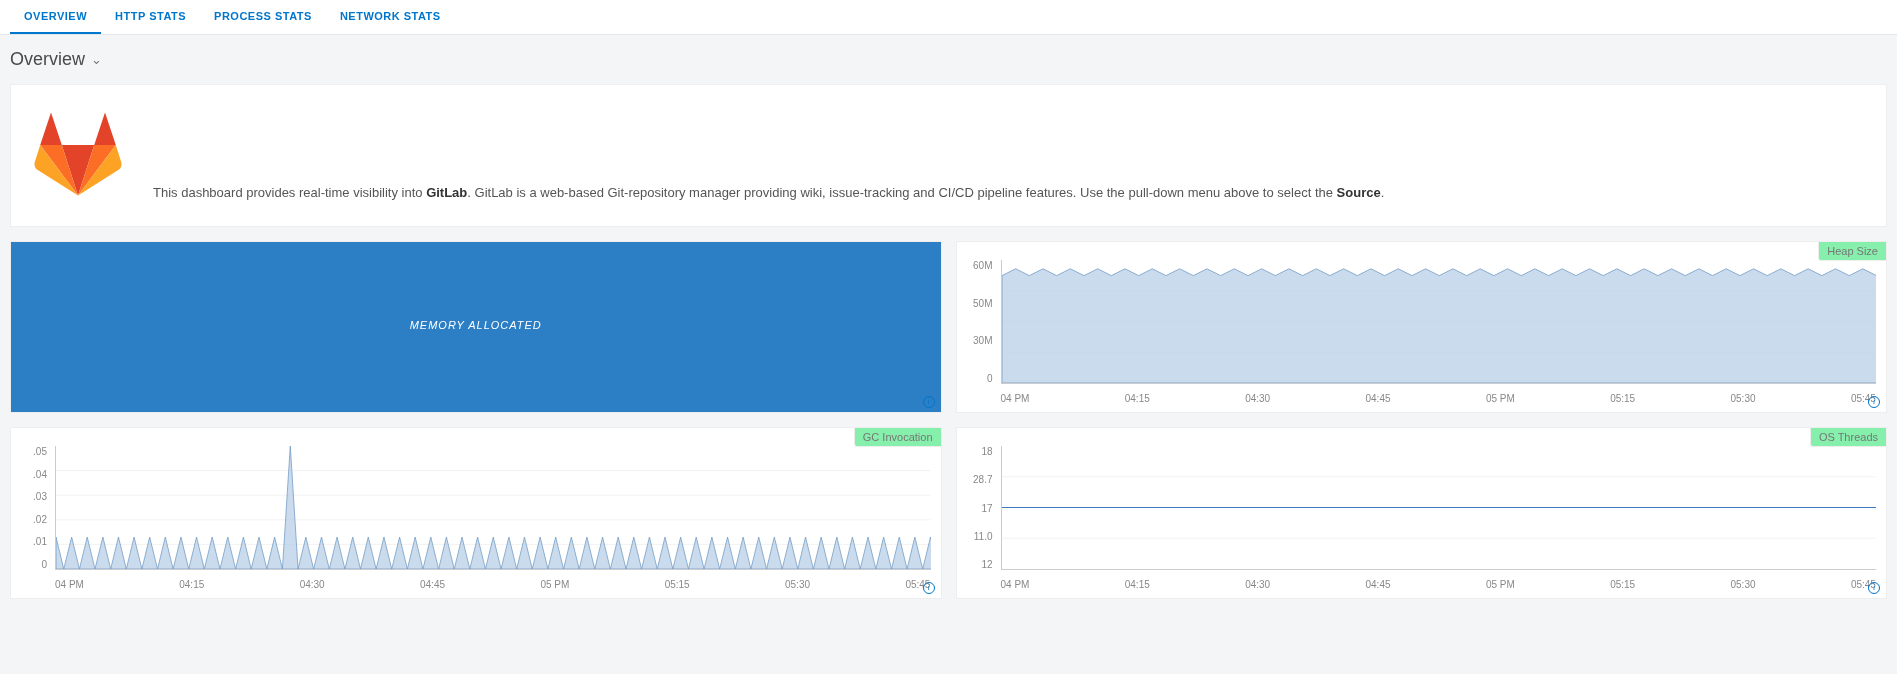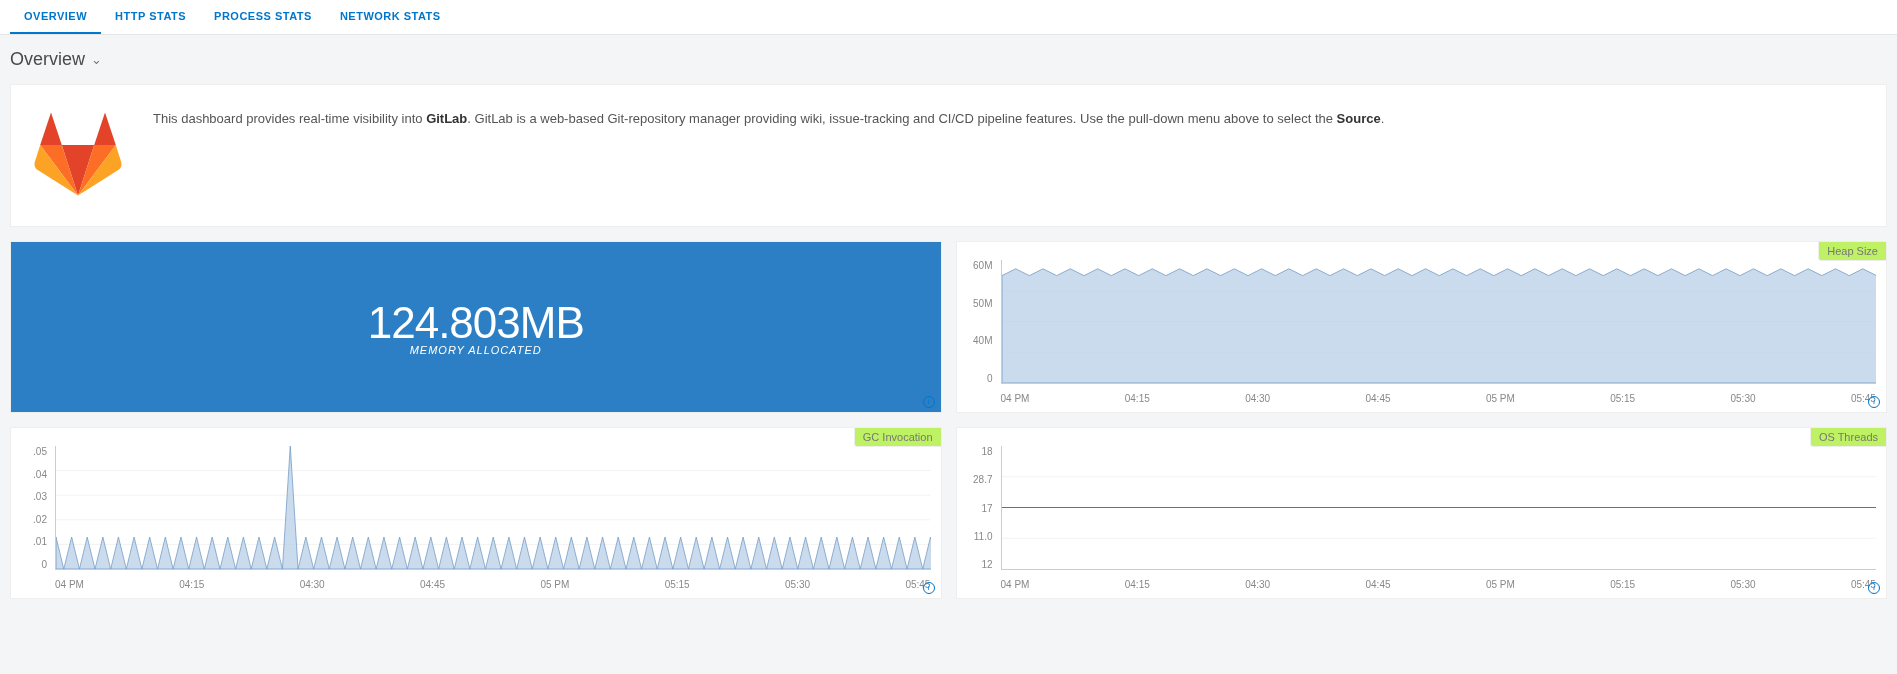--- a/index.html
+++ b/index.html
@@ -6,28 +6,28 @@
 body { font-family: -apple-system, BlinkMacSystemFont, "Segoe UI", Helvetica, Arial, sans-serif; background: #f4f5f6; color: #555; font-size: 13px; }
 
 .tabbar { background: #fff; border-bottom: 1px solid #e6e6e6; display: flex; padding: 0 10px; }
 .tabbar .tab { padding: 10px 14px; font-size: 11px; font-weight: 600; letter-spacing: .5px; color: #0076cc; text-transform: uppercase; cursor: pointer; }
 .tabbar .tab.active { border-bottom: 2px solid #0076cc; }
 
 .page-title-row { padding: 14px 10px; }
 .page-title { font-size: 18px; font-weight: 400; color: #4a4a4a; display: inline-flex; align-items: center; gap: 6px; cursor: pointer; }
 .page-title .chev { font-size: 13px; color: #777; }
 
-.info-card { background: #fff; margin: 0 10px 14px; padding: 24px 22px; display: flex; align-items: flex-start; gap: 30px; border: 1px solid #eee; }
+.info-card { background: #fff; margin: 0 10px 14px; padding: 24px 22px; display: flex; align-items: flex-end; gap: 30px; border: 1px solid #eee; }
 .logo svg { width: 90px; height: 90px; }
 .info-text { font-size: 13px; color: #555; line-height: 1.5; }
 .info-text b { color: #333; }
 
 .grid { display: grid; grid-template-columns: 1fr 1fr; gap: 14px; padding: 0 10px 10px; }
 .panel { background: #fff; border: 1px solid #eee; position: relative; min-height: 160px; }
-.panel .title-chip { position: absolute; top: 0; right: 0; background: #bef264; color: #777; font-size: 11px; padding: 3px 8px; border-bottom-left-radius: 3px; border-left:1px solid #eee; border-bottom:1px solid #eee; }
+.panel .title-chip { position: absolute; top: 0; right: 0; background: #86efac; color: #777; font-size: 11px; padding: 3px 8px; border-bottom-left-radius: 3px; border-left:1px solid #eee; border-bottom:1px solid #eee; }
 .panel .info-icon { position: absolute; bottom: 4px; right: 6px; width: 12px; height: 12px; border: 1px solid #0076cc; border-radius: 50%; color: #0076cc; font-size: 8px; line-height: 10px; text-align: center; font-style: italic; font-family: Georgia, serif; cursor: pointer; }
 
 .big-metric { background: #2c7fc4; color: #fff; display: flex; flex-direction: column; align-items: center; justify-content: center; min-height: 160px; }
 .big-metric .value { font-size: 44px; font-weight: 300; letter-spacing: -1px; }
 .big-metric .label { font-size: 11px; letter-spacing: 1px; margin-top: -4px; font-style: italic; }
 
 .chart-area { padding: 18px 10px 24px 44px; height: 170px; position: relative; }
 .yaxis { position: absolute; left: 0; top: 18px; bottom: 28px; width: 40px; display: flex; flex-direction: column; justify-content: space-between; text-align: right; color: #888; font-size: 10px; }
 .yaxis span { padding-right: 4px; }
 .xaxis { position: absolute; left: 44px; right: 10px; bottom: 8px; display: flex; justify-content: space-between; color: #888; font-size: 10px; margin-top: 40px; }
@@ -67,32 +67,31 @@
     </svg>
   </div>
   <div class="info-text">
     <span>This dashboard provides real-time visibility into </span><b>GitLab</b><span>. GitLab is a web-based Git-repository manager providing wiki, issue-tracking and CI/CD pipeline features. Use the pull-down menu above to select the </span><b>Source</b><span>.</span>
   </div>
 </div>
 
 <div class="grid">
 
   <div class="panel big-metric">
-    <div class="value">124.803MB</div>
     <div class="label">MEMORY ALLOCATED</div>
     <div class="info-icon">i</div>
   </div>
 
   <div class="panel">
     <div class="title-chip">Heap Size</div>
     <div class="chart-area">
       <div class="yaxis" id="heap-y">
           <span>60M</span>
           <span>50M</span>
-          <span>40M</span>
+          <span>30M</span>
           <span>0</span>
         </div>
       <div class="plot">
         <svg viewBox="0 0 1000 200" preserveAspectRatio="none">
           <line class="gridline" x1="0" y1="50" x2="1000" y2="50"></line>
           <line class="gridline" x1="0" y1="100" x2="1000" y2="100"></line>
           <line class="gridline" x1="0" y1="150" x2="1000" y2="150"></line>
           <path id="heap-path" class="area-fill" d="M0,200 L0.0,25.4 L15.6,14.3 L31.3,25.4 L46.9,14.3 L62.5,25.4 L78.1,14.3 L93.8,25.4 L109.4,14.3 L125.0,25.4 L140.6,14.3 L156.3,25.4 L171.9,14.3 L187.5,25.4 L203.1,14.3 L218.8,25.4 L234.4,14.3 L250.0,25.4 L265.6,14.3 L281.3,25.4 L296.9,14.3 L312.5,25.4 L328.1,14.3 L343.8,25.4 L359.4,14.3 L375.0,25.4 L390.6,14.3 L406.3,25.4 L421.9,14.3 L437.5,25.4 L453.1,14.3 L468.8,25.4 L484.4,14.3 L500.0,25.4 L515.6,14.3 L531.3,25.4 L546.9,14.3 L562.5,25.4 L578.1,14.3 L593.8,25.4 L609.4,14.3 L625.0,25.4 L640.6,14.3 L656.3,25.4 L671.9,14.3 L687.5,25.4 L703.1,14.3 L718.8,25.4 L734.4,14.3 L750.0,25.4 L765.6,14.3 L781.3,25.4 L796.9,14.3 L812.5,25.4 L828.1,14.3 L843.8,25.4 L859.4,14.3 L875.0,25.4 L890.6,14.3 L906.3,25.4 L921.9,14.3 L937.5,25.4 L953.1,14.3 L968.8,25.4 L984.4,14.3 L1000.0,25.4 L1000,200 Z"></path>
         </svg>
       </div>

